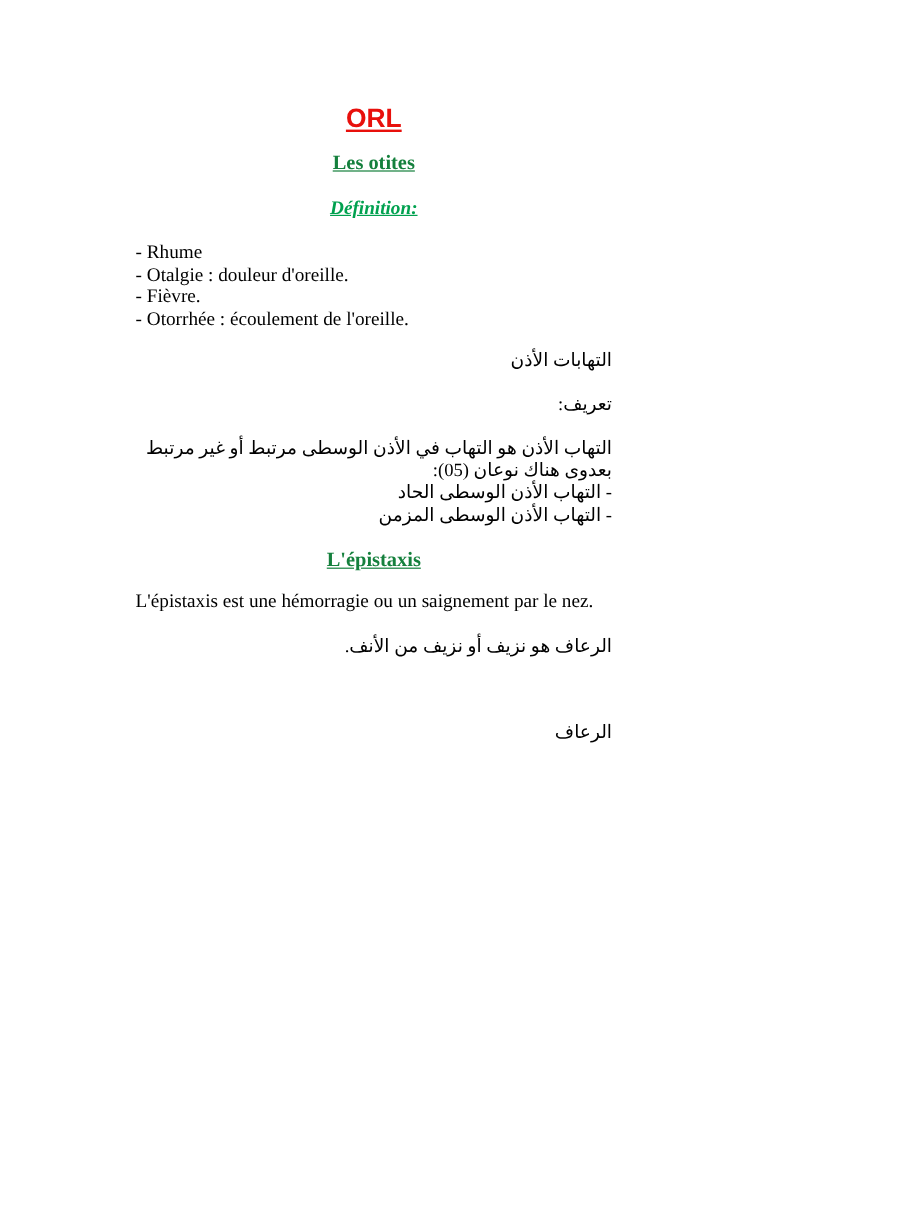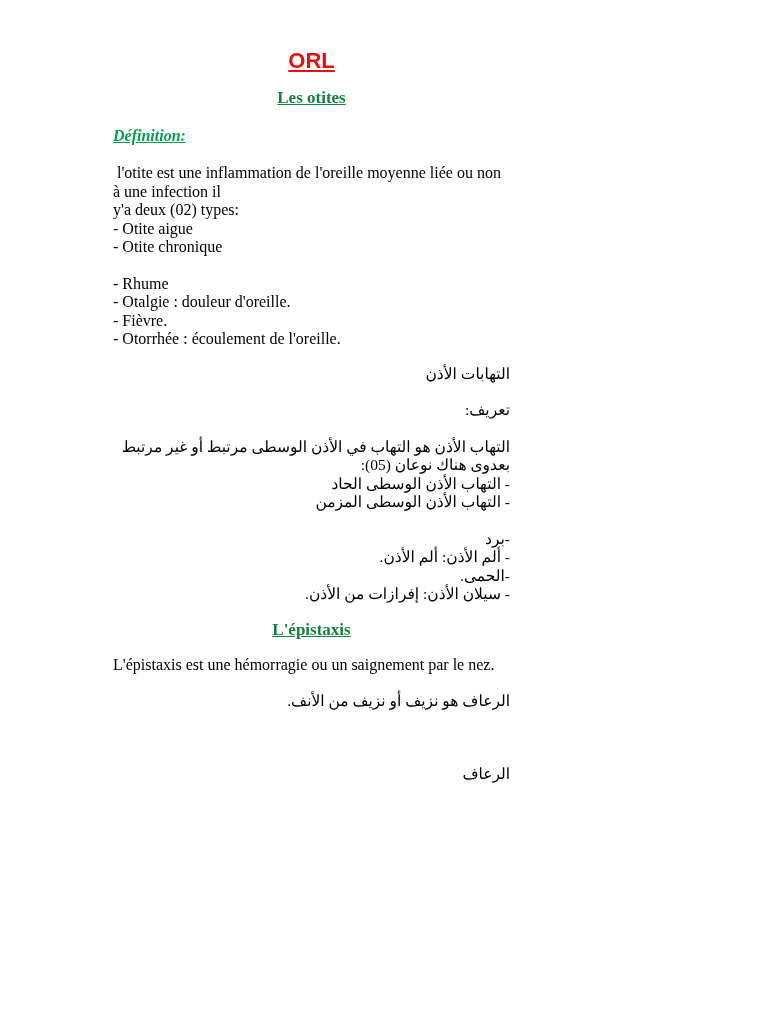--- a/index.html
+++ b/index.html
@@ -6,21 +6,21 @@
     margin: 0;
     padding: 0;
     background: #ffffff;
   }
   .page {
     position: relative;
     width: 620px;
     height: 1024px;
     box-sizing: border-box;
     background: #ffffff;
-    padding: 48px 110px 0 113px;
+    padding: 86px 110px 0 113px;
     font-family: "Liberation Serif", serif;
     color: #000000;
     overflow: hidden;
   }
   .h-red-main {
     font-family: "Liberation Sans", sans-serif;
     font-size: 22px;
     line-height: 26px;
     font-weight: bold;
     text-decoration: underline;
@@ -39,21 +39,21 @@
     margin: 0 0 18px 0;
   }
   .h-green {
     font-family: "Liberation Serif", serif;
     font-size: 16px;
     line-height: 19px;
     font-weight: bold;
     font-style: italic;
     text-decoration: underline;
     color: #00a14f;
-    text-align: left;
+    text-align: center;
     margin: 0 0 19px 0;
   }
   .body-fr {
     font-size: 16px;
     line-height: 18.5px;
     white-space: pre-wrap;
     text-align: left;
     margin: 0 0 18px 0;
   }
   .body-ar {
@@ -72,44 +72,36 @@
 <body>
 
 <div class="page">
 
   <div class="h-red-main">ORL</div>
 
   <div class="h-red">Les otites</div>
 
   <div class="h-green">Définition:</div>
 
-  <div class="body-fr"> l'otite est une inflammation de l'oreille moyenne liée ou non à une infection il
-y'a deux (02) types:
-- Otite aigue
-- Otite chronique</div>
 
 
   <div class="body-fr mb16">- Rhume
 - Otalgie : douleur d'oreille.
 - Fièvre.
 - Otorrhée : écoulement de l'oreille.</div>
 
   <div class="body-ar">التهابات الأذن</div>
 
   <div class="body-ar">تعريف:</div>
 
   <div class="body-ar">التهاب الأذن هو التهاب في الأذن الوسطى مرتبط أو غير مرتبط بعدوى هناك نوعان (05):
 - التهاب الأذن الوسطى الحاد
 - التهاب الأذن الوسطى المزمن</div>
 
 
-  <div class="body-ar mb16">-برد
-- ألم الأذن: ألم الأذن.
--الحمى.
-- سيلان الأذن: إفرازات من الأذن.</div>
 
   <div class="h-red mb16">L'épistaxis</div>
 
   <div class="body-fr">L'épistaxis est une hémorragie ou un saignement par le nez.</div>
 
   <div class="body-ar mb54">الرعاف هو نزيف أو نزيف من الأنف.</div>
 
   <div class="body-ar">الرعاف</div>
 
 

